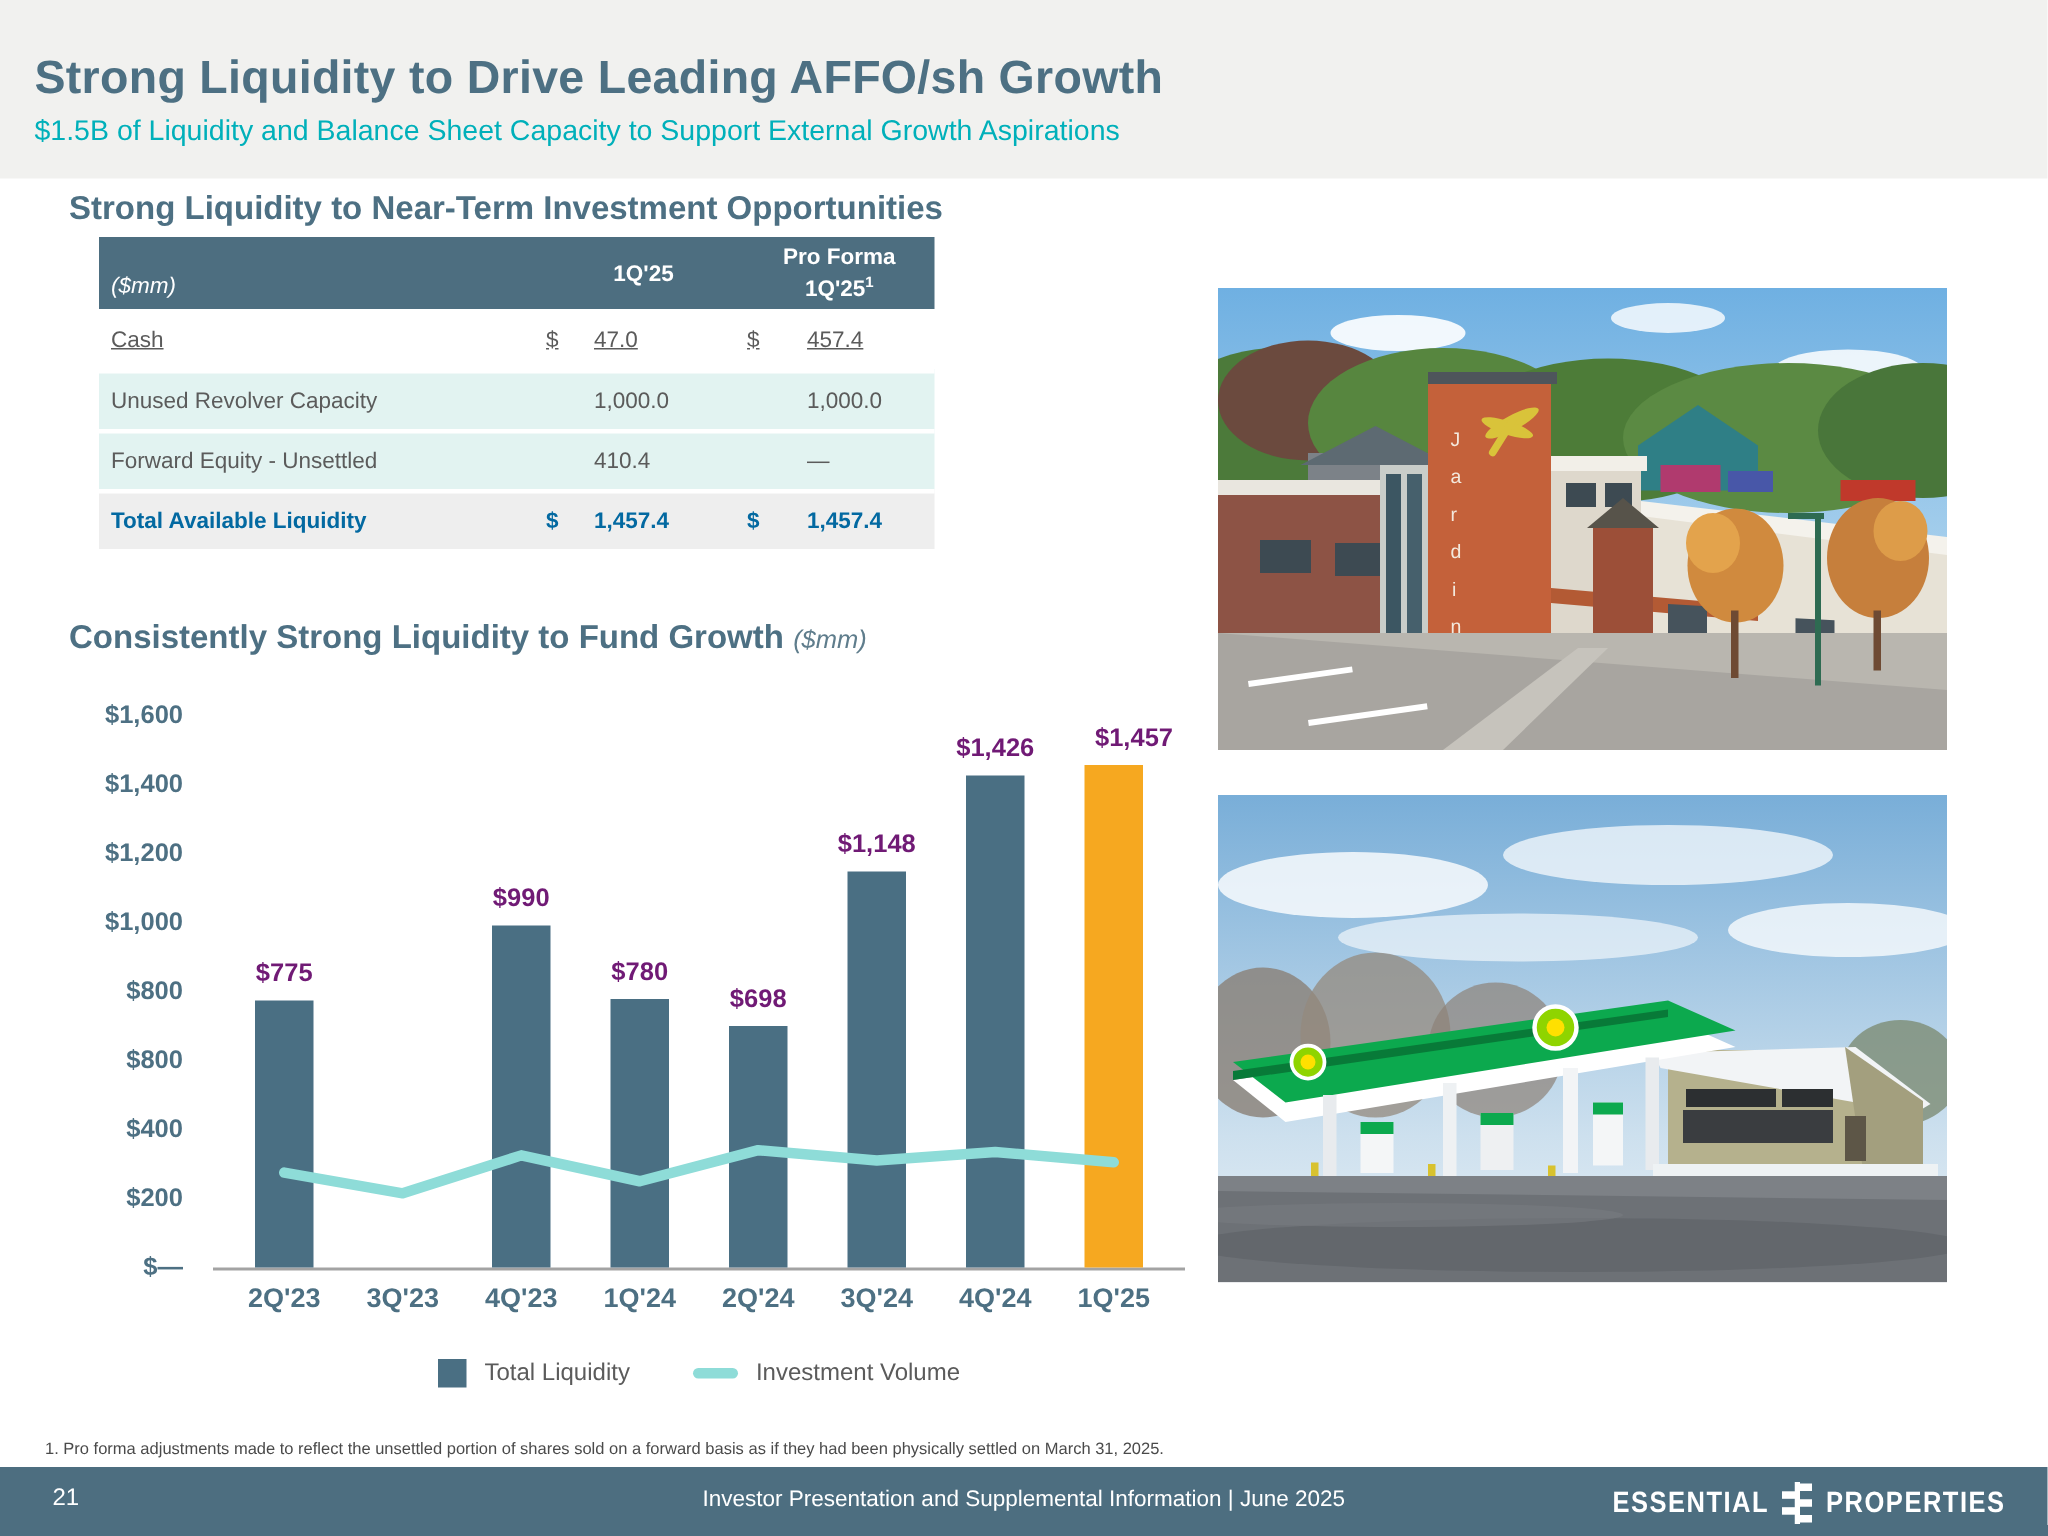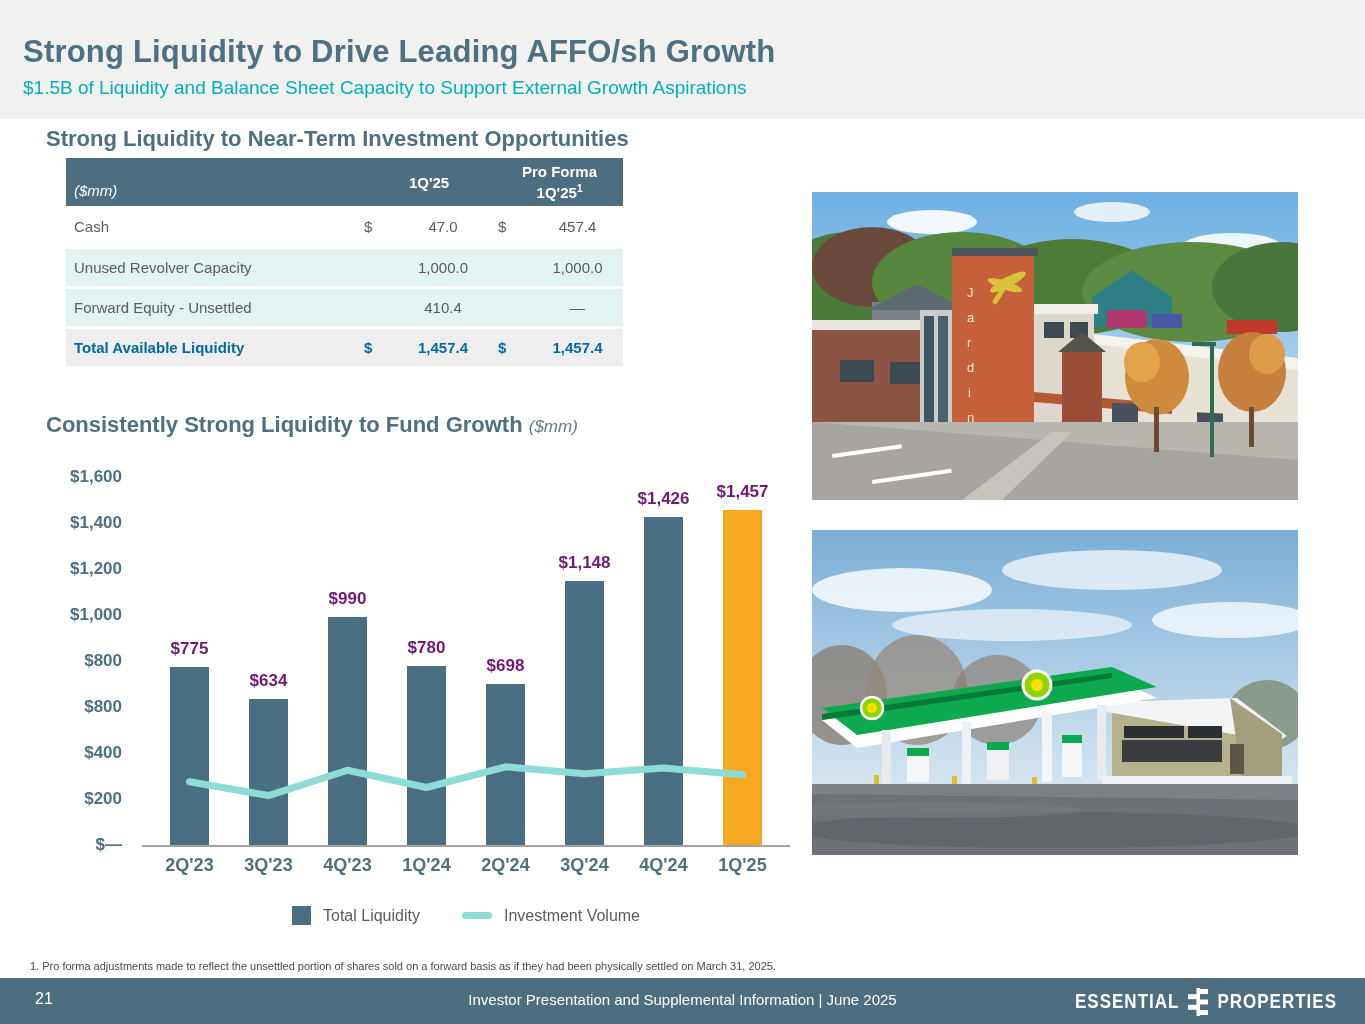--- a/index.html
+++ b/index.html
@@ -20,24 +20,24 @@
   table.liq col.c-label { width:296px; }
   table.liq col.c-d1 { width:34px; }
   table.liq col.c-v1 { width:100px; }
   table.liq col.c-d2 { width:42px; }
   table.liq col.c-v2 { width:85px; }
   table.liq th { background:#4d6e80; color:#ffffff; font-size:15px; font-weight:bold; height:48px; }
   table.liq th.h-label { text-align:left; vertical-align:bottom; padding:0 0 7px 8px; font-style:italic; font-weight:normal; }
   table.liq th.h-col { text-align:center; vertical-align:middle; line-height:17px; }
   table.liq th sup { font-size:10px; }
   table.liq td { font-size:15px; color:#5b5b5b; height:40px; vertical-align:middle; border-top:3px solid #ffffff; }
-  table.liq tr:first-child td { border-top:none; }
+  table.liq tr:first-child td { border-top:none;text-decoration:underline; }
   table.liq td.t-label { text-align:left; padding-left:8px; }
   table.liq td.t-dollar { text-align:left; padding-left:2px; }
-  table.liq td.t-val { text-align:center; padding-right:6px; }
+  table.liq td.t-val { text-align:left; padding-right:6px; }
   table.liq tr.row-white td { background:#ffffff; }
   table.liq tr.row-teal  td { background:#e2f3f1; }
   table.liq tr.row-total td { background:#eeeeee; font-weight:bold; color:#0369a1; }
 
   
   .chart-wrap { position:absolute; left:34px; top:468px; width:748px; height:480px; }
   .ytick { position:absolute; left:0; width:88px; height:22px; line-height:22px; text-align:right;
            font-size:17px; font-weight:bold; color:#4d7083; }
   .plot { position:absolute; left:116px; top:9px; width:632px; height:368px; }
   .axis-line { position:absolute; left:108px; top:377px; width:648px; height:2px; background:#a3a3a3; }
@@ -143,24 +143,20 @@
       <div class="ytick" style="top: 274px;">$400</div>
       <div class="ytick" style="top: 320px;">$200</div>
       <div class="ytick" style="top: 366px;">$—</div>
     </div>
   <div class="axis-line"></div>
   <div class="plot" id="plot">
     <div class="bar-slot" style="left: 0px;">
         <div class="bar" style="height: 178.25px; background: rgb(74, 111, 131);"></div>
         <div class="bar-value" style="bottom: 186.25px;">$775</div>
       </div>
-      <div class="bar-slot" style="left: 79px;">
-        <div class="bar" style="height: 145.82px; background: rgb(74, 111, 131);"></div>
-        <div class="bar-value" style="bottom: 153.82px;">$634</div>
-      </div>
       <div class="bar-slot" style="left: 158px;">
         <div class="bar" style="height: 227.7px; background: rgb(74, 111, 131);"></div>
         <div class="bar-value" style="bottom: 235.7px; margin-top: 28px;">$990</div>
       </div>
       <div class="bar-slot" style="left: 237px;">
         <div class="bar" style="height: 179.4px; background: rgb(74, 111, 131);"></div>
         <div class="bar-value" style="bottom: 187.4px;">$780</div>
       </div>
       <div class="bar-slot" style="left: 316px;">
         <div class="bar" style="height: 160.54px; background: rgb(74, 111, 131);"></div>
@@ -169,21 +165,21 @@
       <div class="bar-slot" style="left: 395px;">
         <div class="bar" style="height: 264.04px; background: rgb(74, 111, 131);"></div>
         <div class="bar-value" style="bottom: 272.04px;">$1,148</div>
       </div>
       <div class="bar-slot" style="left: 474px;">
         <div class="bar" style="height: 327.98px; background: rgb(74, 111, 131);"></div>
         <div class="bar-value" style="bottom: 335.98px;">$1,426</div>
       </div>
       <div class="bar-slot" style="left: 553px;">
         <div class="bar" style="height: 335.11px; background: rgb(246, 168, 32);"></div>
-        <div class="bar-value" style="bottom: 343.11px;">$1,457</div>
+        <div class="bar-value" style="bottom: 343.11px; text-align: right;">$1,457</div>
       </div>
       <svg class="line-svg" id="line-svg" viewBox="0 0 632 368">
       <polyline id="inv-line" fill="none" stroke-width="7" stroke-linejoin="round" stroke-linecap="round" points="39.5,304.75 118.5,318.55 197.5,293.25 276.5,310.5 355.5,289.8 434.5,296.7 513.5,290.95 592.5,297.85" stroke="#8edcd8"></polyline>
     </svg>
   </div>
   <div class="xrow" id="xrow">
       <div class="xlab" style="left: 0px;">2Q'23</div>
       <div class="xlab" style="left: 79px;">3Q'23</div>
       <div class="xlab" style="left: 158px;">4Q'23</div>
       <div class="xlab" style="left: 237px;">1Q'24</div>

